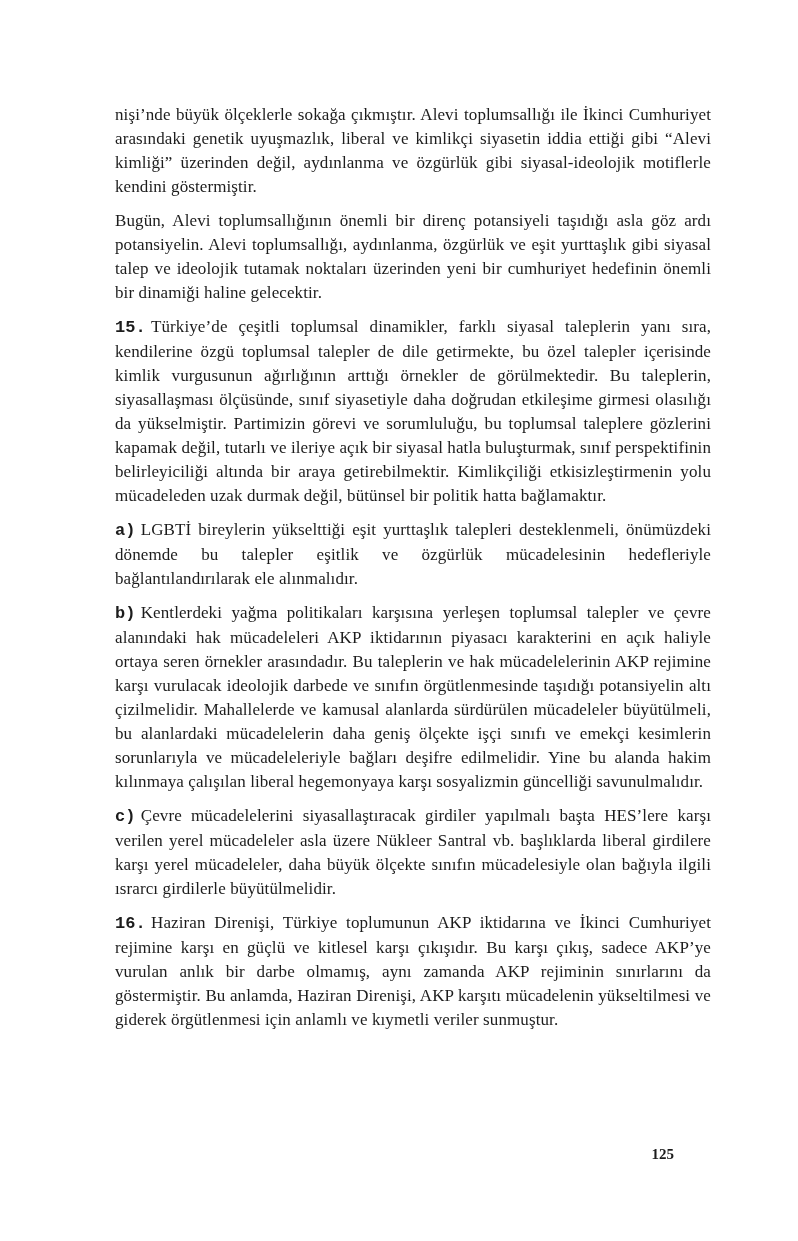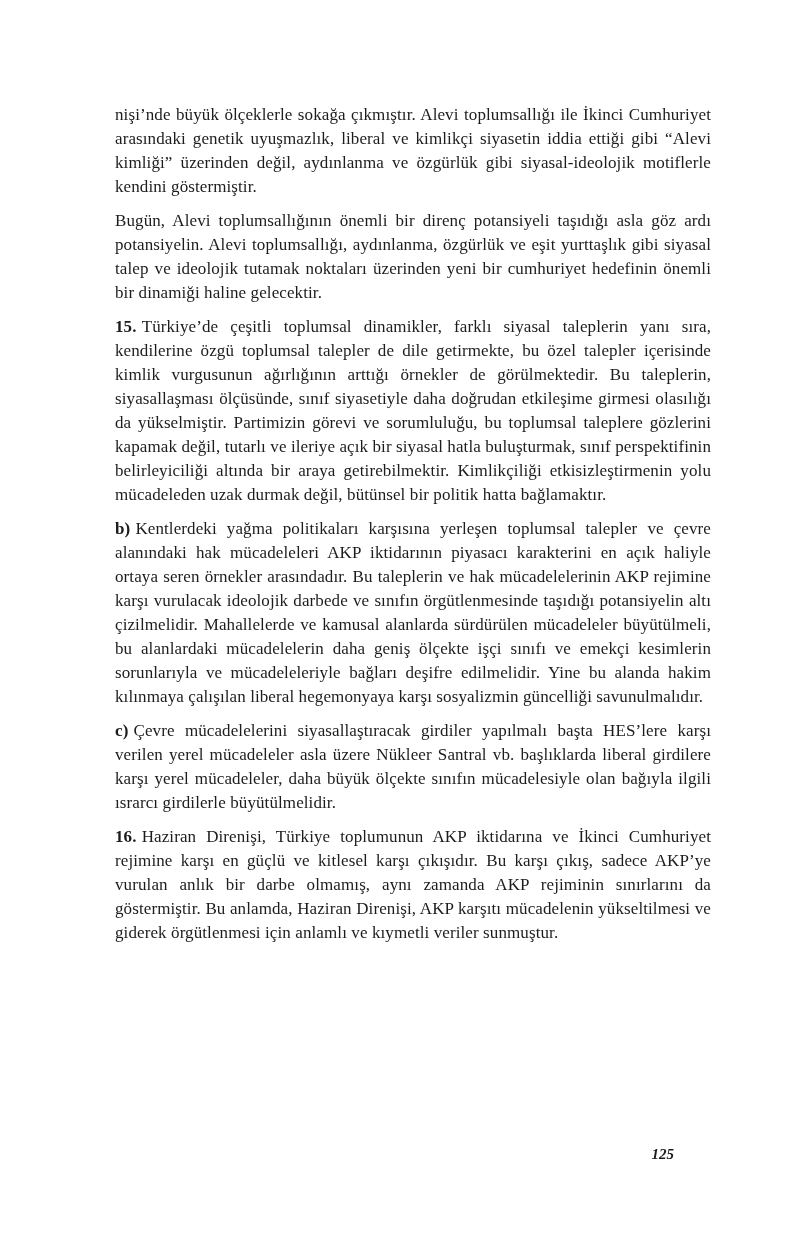--- a/index.html
+++ b/index.html
@@ -31,37 +31,38 @@
     padding: 0;
   }
   .para:last-child {
     margin-bottom: 16px;
   }
   .lead {
     font-weight: bold;
   }
   .lead:not(:empty) {
     margin-right: 0.3em;
+    font-family: Liberation Mono, monospace;
   }
   .page-number {
     position: absolute;
     right: 88px;
     top: 1146px;
     font-size: 15px;
     font-weight: bold;
     color: #1c1c1c;
-    font-style: italic;
   }
 </style>
 </head>
 <body>
 
 <div class="page">
   <div class="text-block">
     <p class="para"><b class="lead"></b><span>nişi’nde büyük ölçeklerle sokağa çıkmıştır. Alevi toplumsallığı ile İkinci Cumhuriyet arasındaki genetik uyuşmazlık, liberal ve kimlikçi siyasetin iddia ettiği gibi “Alevi kimliği” üzerinden değil, aydınlanma ve özgürlük gibi siyasal-ideolojik motiflerle kendini göstermiştir.</span></p>
     <p class="para"><b class="lead"></b><span>Bugün, Alevi toplumsallığının önemli bir direnç potansiyeli taşıdığı asla göz ardı potansiyelin. Alevi toplumsallığı, aydınlanma, özgürlük ve eşit yurttaşlık gibi siyasal talep ve ideolojik tutamak noktaları üzerinden yeni bir cumhuriyet hedefinin önemli bir dinamiği haline gelecektir.</span></p>
     <p class="para"><b class="lead">15.</b><span>Türkiye’de çeşitli toplumsal dinamikler, farklı siyasal taleplerin yanı sıra, kendilerine özgü toplumsal talepler de dile getirmekte, bu özel talepler içerisinde kimlik vurgusunun ağırlığının arttığı örnekler de görülmektedir. Bu taleplerin, siyasallaşması ölçüsünde, sınıf siyasetiyle daha doğrudan etkileşime girmesi olasılığı da yükselmiştir. Partimizin görevi ve sorumluluğu, bu toplumsal taleplere gözlerini kapamak değil, tutarlı ve ileriye açık bir siyasal hatla buluşturmak, sınıf perspektifinin belirleyiciliği altında bir araya getirebilmektir. Kimlikçiliği etkisizleştirmenin yolu mücadeleden uzak durmak değil, bütünsel bir politik hatta bağlamaktır.</span></p>
+    <p class="para"><b class="lead">a)</b><span>LGBTİ bireylerin yükselttiği eşit yurttaşlık talepleri desteklenmeli, önümüzdeki dönemde bu talepler eşitlik ve özgürlük mücadelesinin hedefleriyle bağlantılandırılarak ele alınmalıdır.</span></p>
     <p class="para"><b class="lead">b)</b><span>Kentlerdeki yağma politikaları karşısına yerleşen toplumsal talepler ve çevre alanındaki hak mücadeleleri AKP iktidarının piyasacı karakterini en açık haliyle ortaya seren örnekler arasındadır. Bu taleplerin ve hak mücadelelerinin AKP rejimine karşı vurulacak ideolojik darbede ve sınıfın örgütlenmesinde taşıdığı potansiyelin altı çizilmelidir. Mahallelerde ve kamusal alanlarda sürdürülen mücadeleler büyütülmeli, bu alanlardaki mücadelelerin daha geniş ölçekte işçi sınıfı ve emekçi kesimlerin sorunlarıyla ve mücadeleleriyle bağları deşifre edilmelidir. Yine bu alanda hakim kılınmaya çalışılan liberal hegemonyaya karşı sosyalizmin güncelliği savunulmalıdır.</span></p>
     <p class="para"><b class="lead">c)</b><span>Çevre mücadelelerini siyasallaştıracak girdiler yapılmalı başta HES’lere karşı verilen yerel mücadeleler asla üzere Nükleer Santral vb. başlıklarda liberal girdilere karşı yerel mücadeleler, daha büyük ölçekte sınıfın mücadelesiyle olan bağıyla ilgili ısrarcı girdilerle büyütülmelidir.</span></p>
     <p class="para"><b class="lead">16.</b><span>Haziran Direnişi, Türkiye toplumunun AKP iktidarına ve İkinci Cumhuriyet rejimine karşı en güçlü ve kitlesel karşı çıkışıdır. Bu karşı çıkış, sadece AKP’ye vurulan anlık bir darbe olmamış, aynı zamanda AKP rejiminin sınırlarını da göstermiştir. Bu anlamda, Haziran Direnişi, AKP karşıtı mücadelenin yükseltilmesi ve giderek örgütlenmesi için anlamlı ve kıymetli veriler sunmuştur.</span></p>
   </div>
   <div class="page-number">125</div>
 </div>
 
 </body></html>

